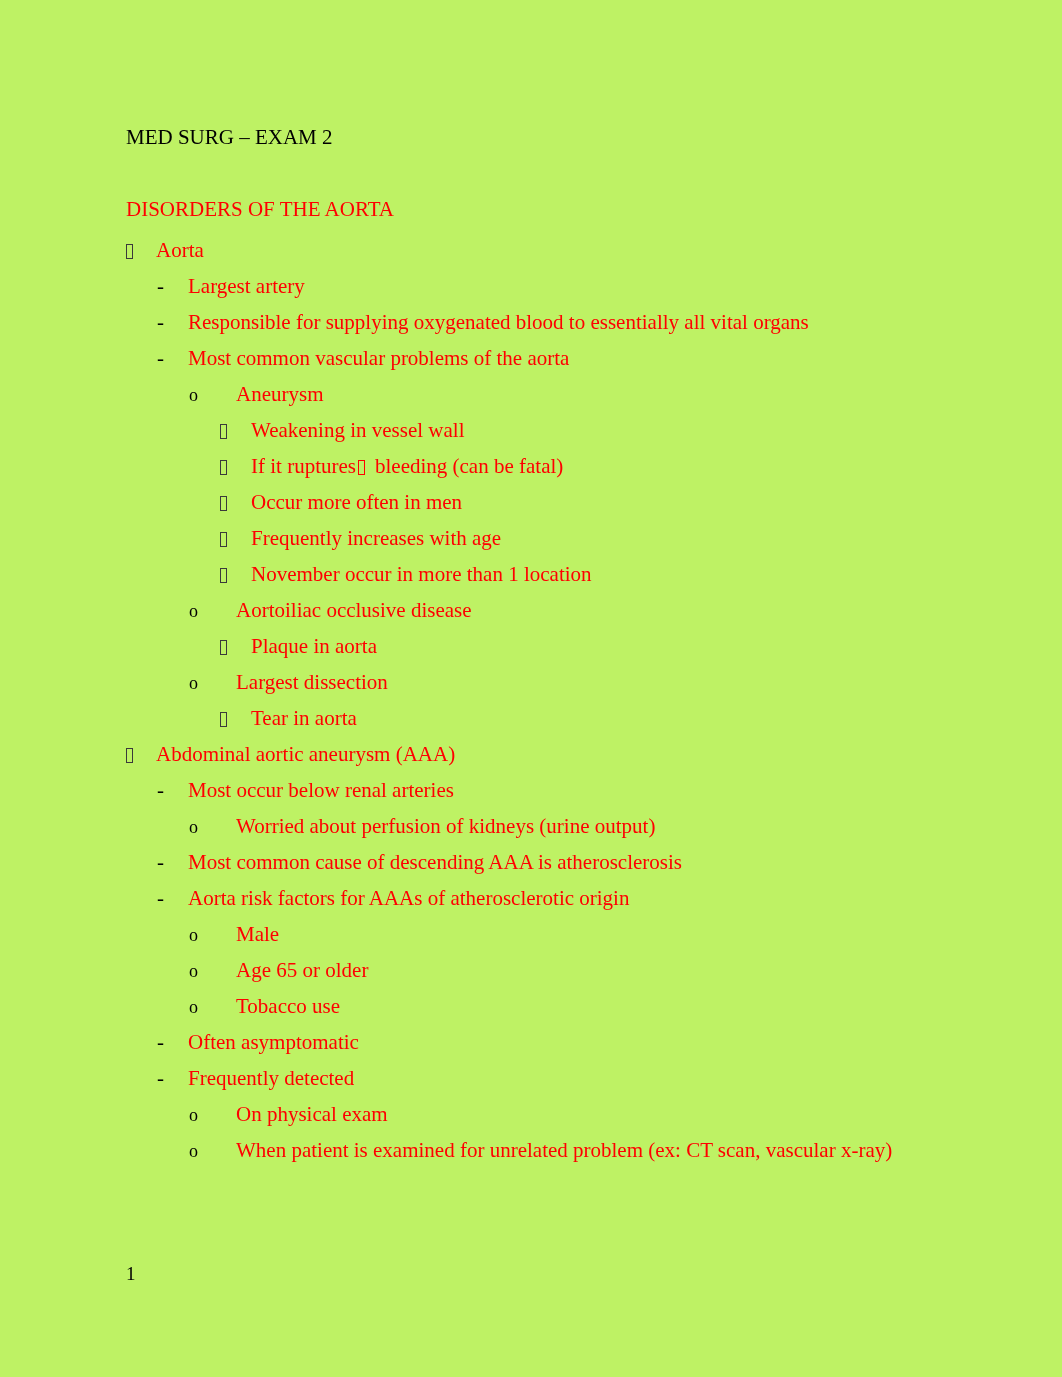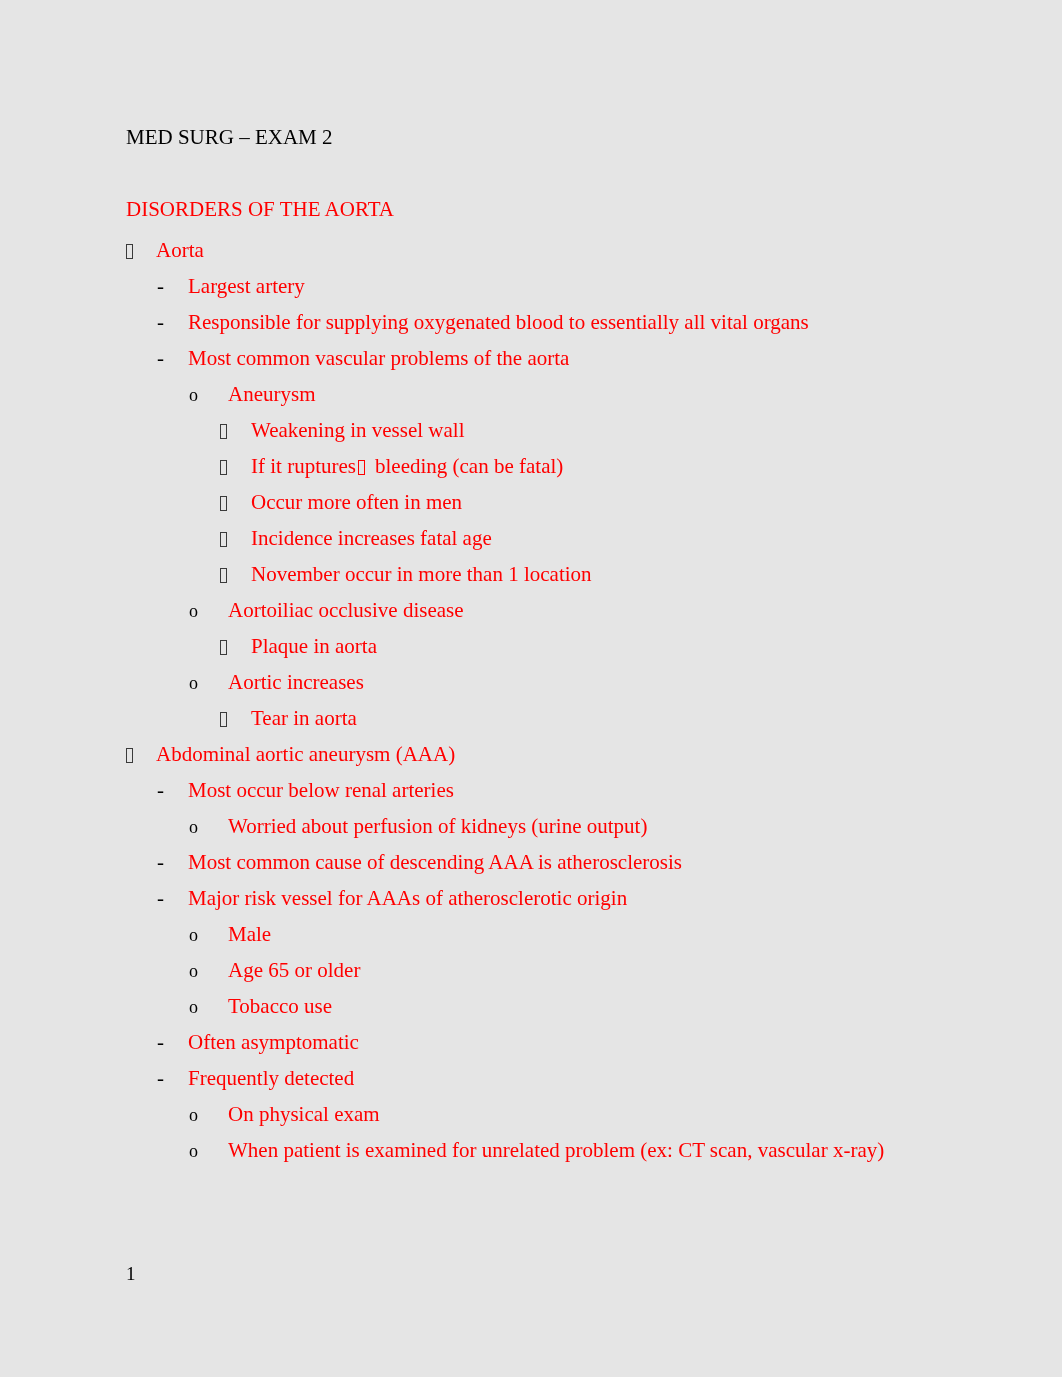--- a/index.html
+++ b/index.html
@@ -10,21 +10,21 @@
   body {
     width: 1062px;
     height: 1377px;
     font-family: "Liberation Serif", "DejaVu Serif", serif;
     -webkit-font-smoothing: antialiased;
   }
   .page {
     position: relative;
     width: 1062px;
     height: 1377px;
-    background: #e5e5e5;
+    background: #bef264;
     box-sizing: border-box;
   }
 
   
   .doc-title {
     position: absolute;
     left: 126px;
     top: 124px;
     font-size: 21px;
     line-height: 26px;
@@ -71,21 +71,21 @@
     font-size: 21px;
     line-height: 36px;
   }
 
   
   .lvl1 > .marker { left: 126px; }
   .lvl1 > .text   { left: 156px; }
   .lvl2 > .marker { left: 157px; }
   .lvl2 > .text   { left: 188px; }
   .lvl3 > .marker { left: 189px; }
-  .lvl3 > .text   { left: 228px; }
+  .lvl3 > .text   { left: 236px; }
   .lvl4 > .marker { left: 220px; }
   .lvl4 > .text   { left: 251px; }
 
   
   .tofu {
     display: inline-block;
     width: 7px;
     height: 15px;
     border: 1px solid #3a3a3a;
     box-sizing: border-box;
@@ -154,37 +154,37 @@
       <div class="item lvl4">
         <span class="marker"><span class="tofu"></span></span>
         <span class="text"><span>If it ruptures</span><span class="tofu-inline"></span><span>bleeding (can be fatal)</span></span>
       </div>
       <div class="item lvl4">
         <span class="marker"><span class="tofu"></span></span>
         <span class="text">Occur more often in men</span>
       </div>
       <div class="item lvl4">
         <span class="marker"><span class="tofu"></span></span>
-        <span class="text">Incidence increases fatal age</span>
+        <span class="text">Frequently increases with age</span>
       </div>
       <div class="item lvl4">
         <span class="marker"><span class="tofu"></span></span>
         <span class="text">November occur in more than 1 location</span>
       </div>
       <div class="item lvl3">
         <span class="marker"><span class="oh">o</span></span>
         <span class="text">Aortoiliac occlusive disease</span>
       </div>
       <div class="item lvl4">
         <span class="marker"><span class="tofu"></span></span>
         <span class="text">Plaque in aorta</span>
       </div>
       <div class="item lvl3">
         <span class="marker"><span class="oh">o</span></span>
-        <span class="text">Aortic increases</span>
+        <span class="text">Largest dissection</span>
       </div>
       <div class="item lvl4">
         <span class="marker"><span class="tofu"></span></span>
         <span class="text">Tear in aorta</span>
       </div>
       <div class="item lvl1">
         <span class="marker"><span class="tofu"></span></span>
         <span class="text">Abdominal aortic aneurysm (AAA)</span>
       </div>
       <div class="item lvl2">
@@ -194,21 +194,21 @@
       <div class="item lvl3">
         <span class="marker"><span class="oh">o</span></span>
         <span class="text">Worried about perfusion of kidneys (urine output)</span>
       </div>
       <div class="item lvl2">
         <span class="marker"><span class="hyphen">-</span></span>
         <span class="text">Most common cause of descending AAA is atherosclerosis</span>
       </div>
       <div class="item lvl2">
         <span class="marker"><span class="hyphen">-</span></span>
-        <span class="text">Major risk vessel for AAAs of atherosclerotic origin</span>
+        <span class="text">Aorta risk factors for AAAs of atherosclerotic origin</span>
       </div>
       <div class="item lvl3">
         <span class="marker"><span class="oh">o</span></span>
         <span class="text">Male</span>
       </div>
       <div class="item lvl3">
         <span class="marker"><span class="oh">o</span></span>
         <span class="text">Age 65 or older</span>
       </div>
       <div class="item lvl3">

